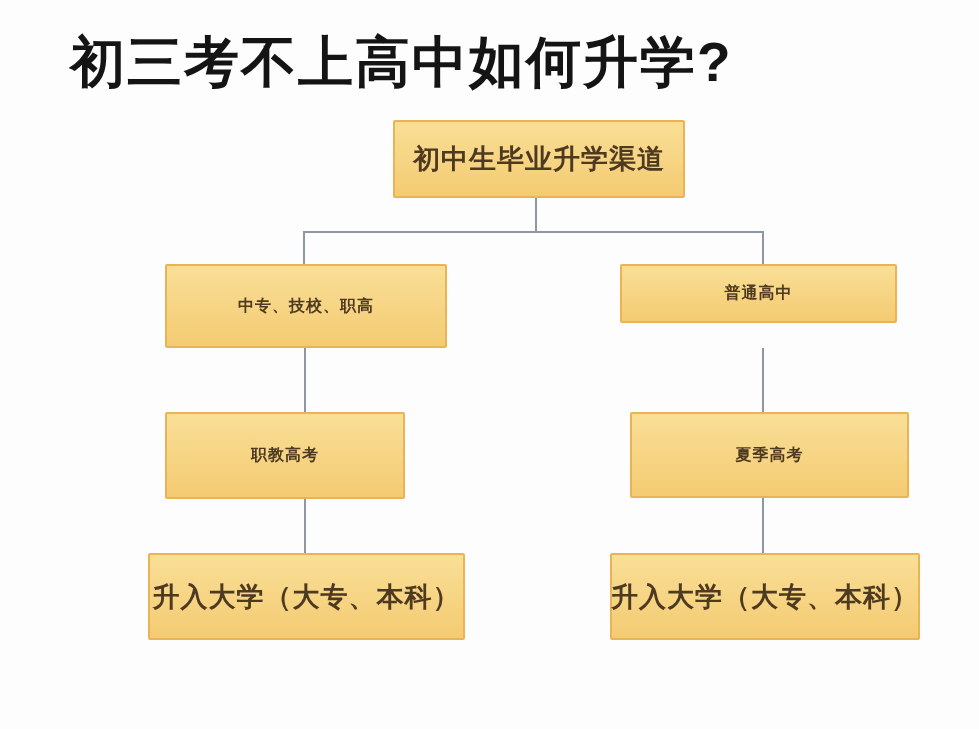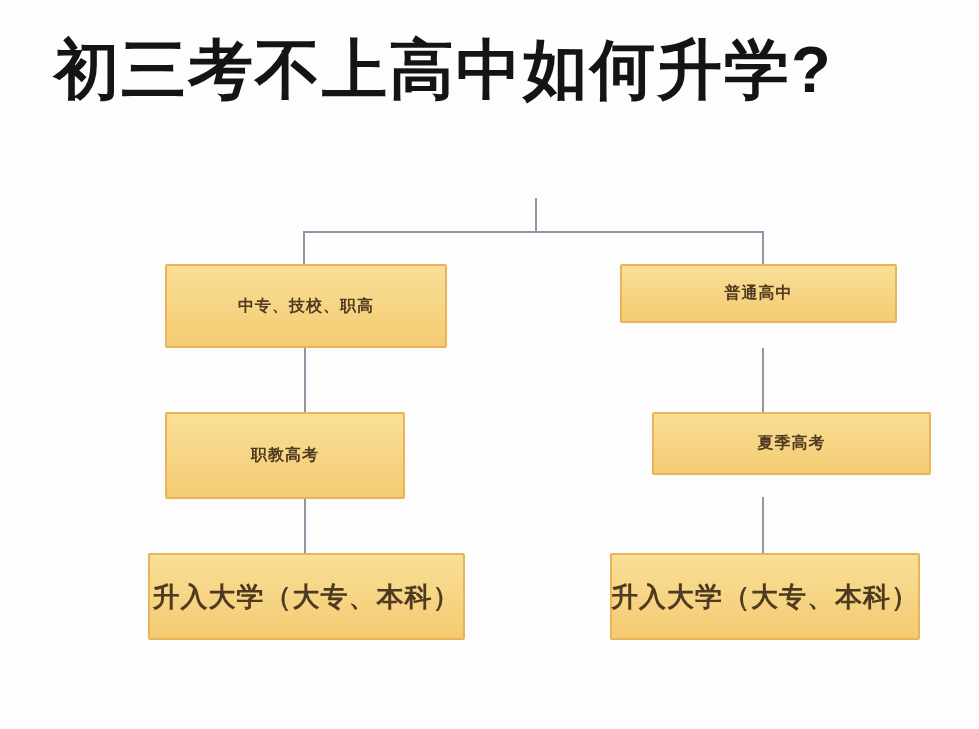--- a/index.html
+++ b/index.html
@@ -18,22 +18,22 @@
     background:var(--background);
     overflow:hidden;
   }
   .stage{
     position:relative;
     width:979px;height:729px;
     background:var(--background);
   }
   .page-title{
     position:absolute;
-    left:54px;top:26px;
-    font-size:65px;
+    left:70px;top:26px;
+    font-size:55px;
     font-weight:700;
     letter-spacing:2px;
     color:var(--title-color);
     white-space:nowrap;
   }
   .node{
     position:absolute;
     display:flex;
     align-items:center;
     justify-content:center;
@@ -44,21 +44,21 @@
     font-size:16px;
     font-weight:700;
     letter-spacing:1px;
     white-space:nowrap;
     text-align:center;
   }
   .node.root{left:393px;top:120px;width:292px;height:78px;font-size:27px;}
   .node.l1{left:165px;top:264px;width:282px;height:84px;}
   .node.r1{left:620px;top:264px;width:277px;height:59px;}
   .node.l2{left:165px;top:412px;width:240px;height:87px;}
-  .node.r2{left:652px;top:412px;width:279px;height:63px;}
+  .node.r2{left:630px;top:412px;width:279px;height:86px;}
   .node.l3{left:148px;top:553px;width:317px;height:87px;font-size:27px;}
   .node.r3{left:610px;top:553px;width:310px;height:87px;font-size:27px;}
   .conn{
     position:absolute;
     background:var(--connector);
   }
   .conn.v{width:2px;}
   .conn.h{height:2px;}
   .c-root{left:535px;top:198px;height:34px;}
   .c-junction{left:303px;top:231px;width:461px;}
@@ -78,20 +78,21 @@
 
   <div class="conn v c-root"></div>
   <div class="conn h c-junction"></div>
   <div class="conn v c-left-stub"></div>
   <div class="conn v c-right-stub"></div>
   <div class="conn v c-l12"></div>
   <div class="conn v c-r12"></div>
   <div class="conn v c-l23"></div>
   <div class="conn v c-r23"></div>
 
+  <div class="node root">初中生毕业升学渠道</div>
 
   <div class="node l1">中专、技校、职高</div>
   <div class="node r1">普通高中</div>
 
   <div class="node l2">职教高考</div>
   <div class="node r2">夏季高考</div>
 
   <div class="node l3">升入大学（大专、本科）</div>
   <div class="node r3">升入大学（大专、本科）</div>
 

